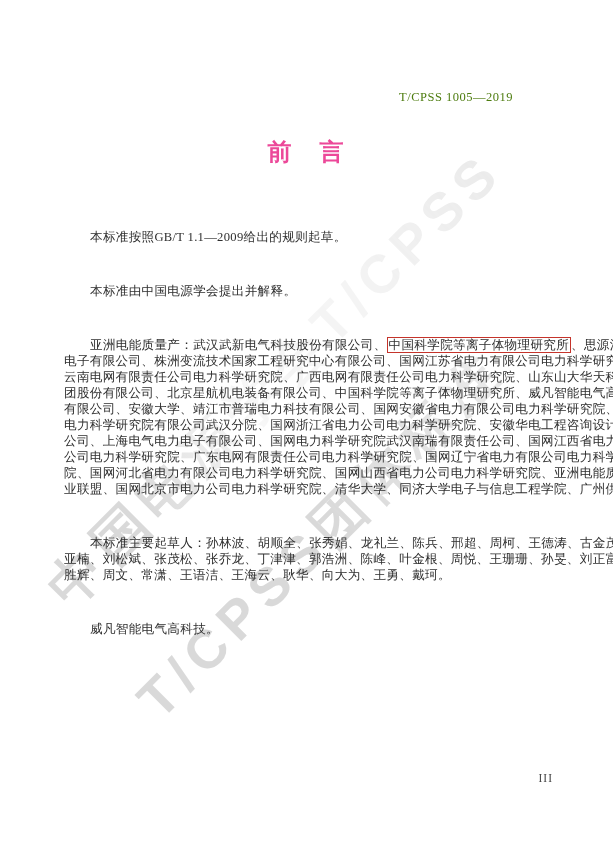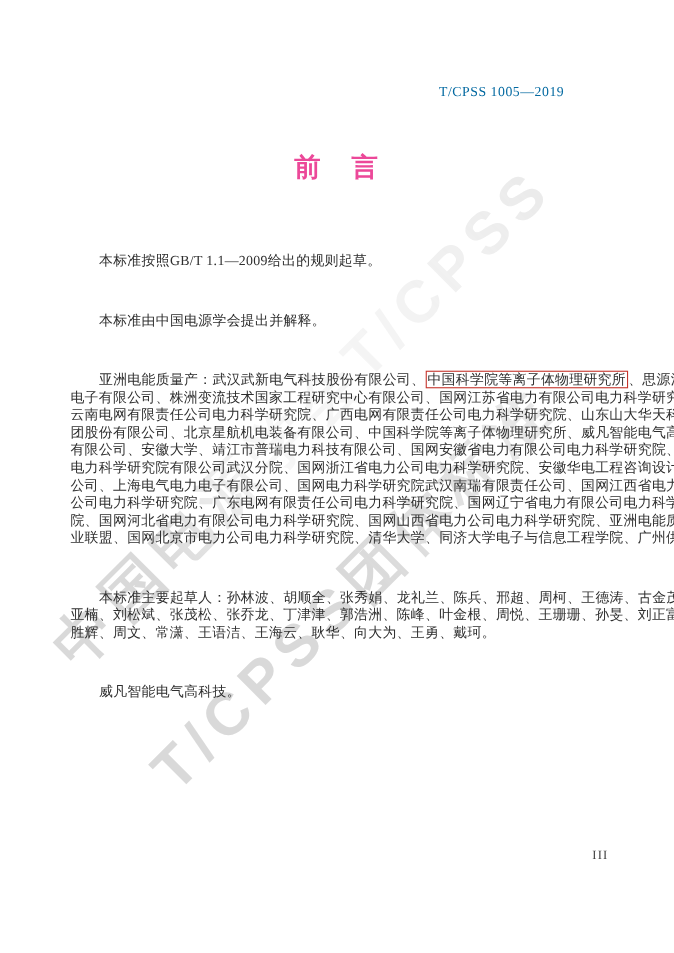--- a/index.html
+++ b/index.html
@@ -35,24 +35,24 @@
             mask-image:linear-gradient(to right,#000 0%,#000 20%,rgba(0,0,0,0.22) 42%,rgba(0,0,0,0.30) 70%,rgba(0,0,0,0.55) 100%);
   }
   .wm2 {
     left:148px; top:673px;
     -webkit-mask-image:linear-gradient(to right,#000 0%,#000 55%,rgba(0,0,0,0.55) 100%);
             mask-image:linear-gradient(to right,#000 0%,#000 55%,rgba(0,0,0,0.55) 100%);
   }
   
   .header-code {
     position:absolute; z-index:1;
-    top:76px; right:100px;
+    top:90px; right:100px;
     font-size:12.5px;
     letter-spacing:0.5px;
-    color:#0369a1;
+    color:#4d7c0f;
   }
   .doc-title {
     position:absolute; z-index:1;
     top:136px; left:0; width:100%;
     text-align:center;
     font-size:24px;
     font-weight:bold;
     letter-spacing:2px;
     color:#ec4899;
   }

